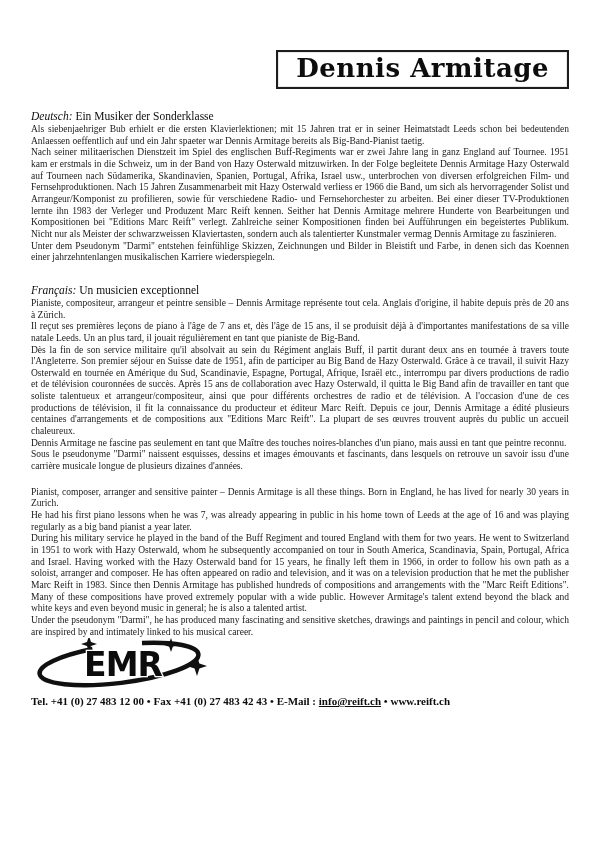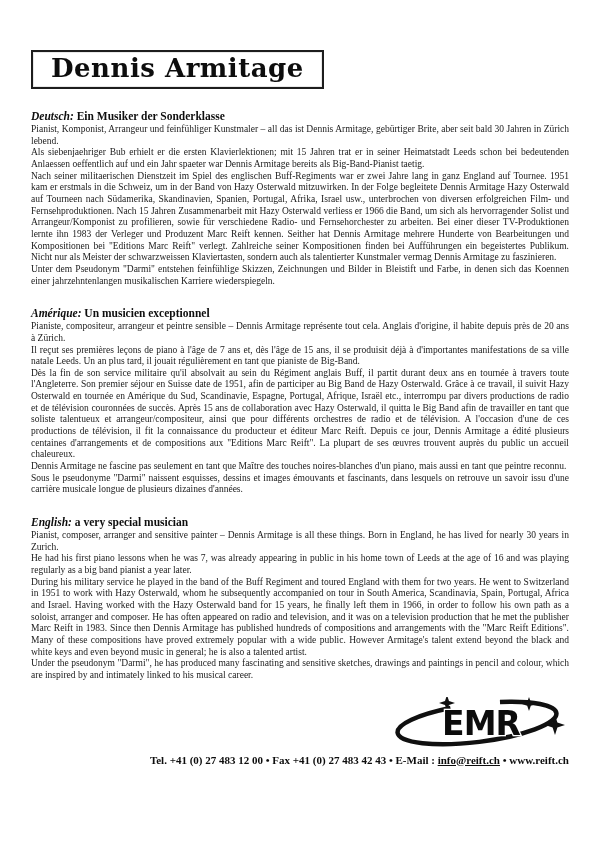--- a/index.html
+++ b/index.html
@@ -7,21 +7,21 @@
     width: 600px;
     height: 849px;
     background: #ffffff;
     color: #161616;
     font-family: "Liberation Serif", serif;
     overflow: hidden;
   }
   .page { padding: 0 31px; box-sizing: border-box; width: 600px; height: 849px; }
 
   
-  .title-wrap { text-align: left; padding-top: 50px; }
+  .title-wrap { text-align: right; padding-top: 50px; }
   .title-box {
     display: inline-block;
     border: 2px solid #1d1d1d;
     box-shadow: 0 0 0 1px #e8e8e8 inset;
     padding: 1px 18px 4px 18px;
     background: #fff;
   }
   .title-box h1 {
     margin: 0;
     font-family: "DejaVu Serif", serif;
@@ -31,37 +31,37 @@
     letter-spacing: 0.5px;
     color: #0d0d0d;
     white-space: nowrap;
   }
 
   
   .section { margin-top: 14px; }
   .section.first { margin-top: 21px; }
   .section-heading {
     font-size: 11.5px;
-    font-weight: bold;
+    font-weight: normal;
     line-height: 13px;
     margin-bottom: 1px;
     color: #0e0e0e;
     margin-top: 20px;
   }
   .lang-label { font-style: italic; }
   p.body-text {
     margin: 0;
     font-size: 9.5px;
     line-height: 11.65px;
     text-align: justify;
     color: #1a1a1a;
   }
 
   
-  .footer { text-align: right; margin-top: 15px; }
+  .footer { text-align: left; }
   .logo-svg { width: 180px; height: 52px; display: inline-block; }
   .publisher {
     font-family: "Liberation Sans", sans-serif;
     font-size: 12.5px;
     letter-spacing: 3px;
     color: #0c0c0c;
     margin-top: 1px;
     white-space: nowrap;
   }
   .publisher .word { margin: 0 4px; }
@@ -90,43 +90,38 @@
     <div class="title-box">
       <h1>Dennis Armitage</h1>
     </div>
   </div>
 
   <div class="section first">
     <div class="section-heading">
       <span class="lang-label">Deutsch:</span>
       <span class="heading-text">Ein Musiker der Sonderklasse</span>
     </div>
-    <p class="body-text">Pianist, Komponist, Arrangeur und feinfühliger Kunstmaler – all das ist Dennis Armitage, gebürtiger Brite, aber seit bald 30 Jahren in Zürich lebend.</p>
     <p class="body-text">Als siebenjaehriger Bub erhielt er die ersten Klavierlektionen; mit 15 Jahren trat er in seiner Heimatstadt Leeds schon bei bedeutenden Anlaessen oeffentlich auf und ein Jahr spaeter war Dennis Armitage bereits als Big-Band-Pianist taetig.</p>
     <p class="body-text">Nach seiner militaerischen Dienstzeit im Spiel des englischen Buff-Regiments war er zwei Jahre lang in ganz England auf Tournee. 1951 kam er erstmals in die Schweiz, um in der Band von Hazy Osterwald mitzuwirken. In der Folge begleitete Dennis Armitage Hazy Osterwald auf Tourneen nach Südamerika, Skandinavien, Spanien, Portugal, Afrika, Israel usw., unterbrochen von diversen erfolgreichen Film- und Fernsehproduktionen. Nach 15 Jahren Zusammenarbeit mit Hazy Osterwald verliess er 1966 die Band, um sich als hervorragender Solist und Arrangeur/Komponist zu profilieren, sowie für verschiedene Radio- und Fernsehorchester zu arbeiten. Bei einer dieser TV-Produktionen lernte ihn 1983 der Verleger und Produzent Marc Reift kennen. Seither hat Dennis Armitage mehrere Hunderte von Bearbeitungen und Kompositionen bei "Editions Marc Reift" verlegt. Zahlreiche seiner Kompositionen finden bei Aufführungen ein begeistertes Publikum. Nicht nur als Meister der schwarzweissen Klaviertasten, sondern auch als talentierter Kunstmaler vermag Dennis Armitage zu faszinieren.</p>
     <p class="body-text">Unter dem Pseudonym "Darmi" entstehen feinfühlige Skizzen, Zeichnungen und Bilder in Bleistift und Farbe, in denen sich das Koennen einer jahrzehntenlangen musikalischen Karriere wiederspiegeln.</p>
   </div>
 
   <div class="section">
     <div class="section-heading">
-      <span class="lang-label">Amérique:</span>
+      <span class="lang-label">Français:</span>
       <span class="heading-text">Un musicien exceptionnel</span>
     </div>
     <p class="body-text">Pianiste, compositeur, arrangeur et peintre sensible – Dennis Armitage représente tout cela. Anglais d'origine, il habite depuis près de 20 ans à Zürich.</p>
     <p class="body-text">Il reçut ses premières leçons de piano à l'âge de 7 ans et, dès l'âge de 15 ans, il se produisit déjà à d'importantes manifestations de sa ville natale Leeds. Un an plus tard, il jouait régulièrement en tant que pianiste de Big-Band.</p>
     <p class="body-text">Dès la fin de son service militaire qu'il absolvait au sein du Régiment anglais Buff, il partit durant deux ans en tournée à travers toute l'Angleterre. Son premier séjour en Suisse date de 1951, afin de participer au Big Band de Hazy Osterwald. Grâce à ce travail, il suivit Hazy Osterwald en tournée en Amérique du Sud, Scandinavie, Espagne, Portugal, Afrique, Israël etc., interrompu par divers productions de radio et de télévision couronnées de succès. Après 15 ans de collaboration avec Hazy Osterwald, il quitta le Big Band afin de travailler en tant que soliste talentueux et arrangeur/compositeur, ainsi que pour différents orchestres de radio et de télévision. A l'occasion d'une de ces productions de télévision, il fit la connaissance du producteur et éditeur Marc Reift. Depuis ce jour, Dennis Armitage a édité plusieurs centaines d'arrangements et de compositions aux "Editions Marc Reift". La plupart de ses œuvres trouvent auprès du public un accueil chaleureux.</p>
     <p class="body-text">Dennis Armitage ne fascine pas seulement en tant que Maître des touches noires-blanches d'un piano, mais aussi en tant que peintre reconnu.</p>
     <p class="body-text">Sous le pseudonyme "Darmi" naissent esquisses, dessins et images émouvants et fascinants, dans lesquels on retrouve un savoir issu d'une carrière musicale longue de plusieurs dizaines d'années.</p>
   </div>
 
   <div class="section">
-    <div class="section-heading">
-      <span class="lang-label">English:</span>
-      <span class="heading-text">a very special musician</span>
-    </div>
     <p class="body-text">Pianist, composer, arranger and sensitive painter – Dennis Armitage is all these things. Born in England, he has lived for nearly 30 years in Zurich.</p>
     <p class="body-text">He had his first piano lessons when he was 7, was already appearing in public in his home town of Leeds at the age of 16 and was playing regularly as a big band pianist a year later.</p>
     <p class="body-text">During his military service he played in the band of the Buff Regiment and toured England with them for two years. He went to Switzerland in 1951 to work with Hazy Osterwald, whom he subsequently accompanied on tour in South America, Scandinavia, Spain, Portugal, Africa and Israel. Having worked with the Hazy Osterwald band for 15 years, he finally left them in 1966, in order to follow his own path as a soloist, arranger and composer. He has often appeared on radio and television, and it was on a television production that he met the publisher Marc Reift in 1983. Since then Dennis Armitage has published hundreds of compositions and arrangements with the "Marc Reift Editions". Many of these compositions have proved extremely popular with a wide public. However Armitage's talent extend beyond the black and white keys and even beyond music in general; he is also a talented artist.</p>
     <p class="body-text">Under the pseudonym "Darmi", he has produced many fascinating and sensitive sketches, drawings and paintings in pencil and colour, which are inspired by and intimately linked to his musical career.</p>
   </div>
 
   <div class="footer">
     <svg class="logo-svg" viewBox="0 0 180 52" aria-hidden="true">
       <ellipse cx="88" cy="26" rx="80" ry="19" transform="rotate(-7 88 26)" fill="none" stroke="#101010" stroke-width="4.5" stroke-dasharray="231 50 60"></ellipse>
       <path fill="#101010" transform="translate(58,6)" d="M0,-8 L2,-2 L8,0 L2,2 L0,8 L-2,2 L-8,0 L-2,-2 Z"></path>

